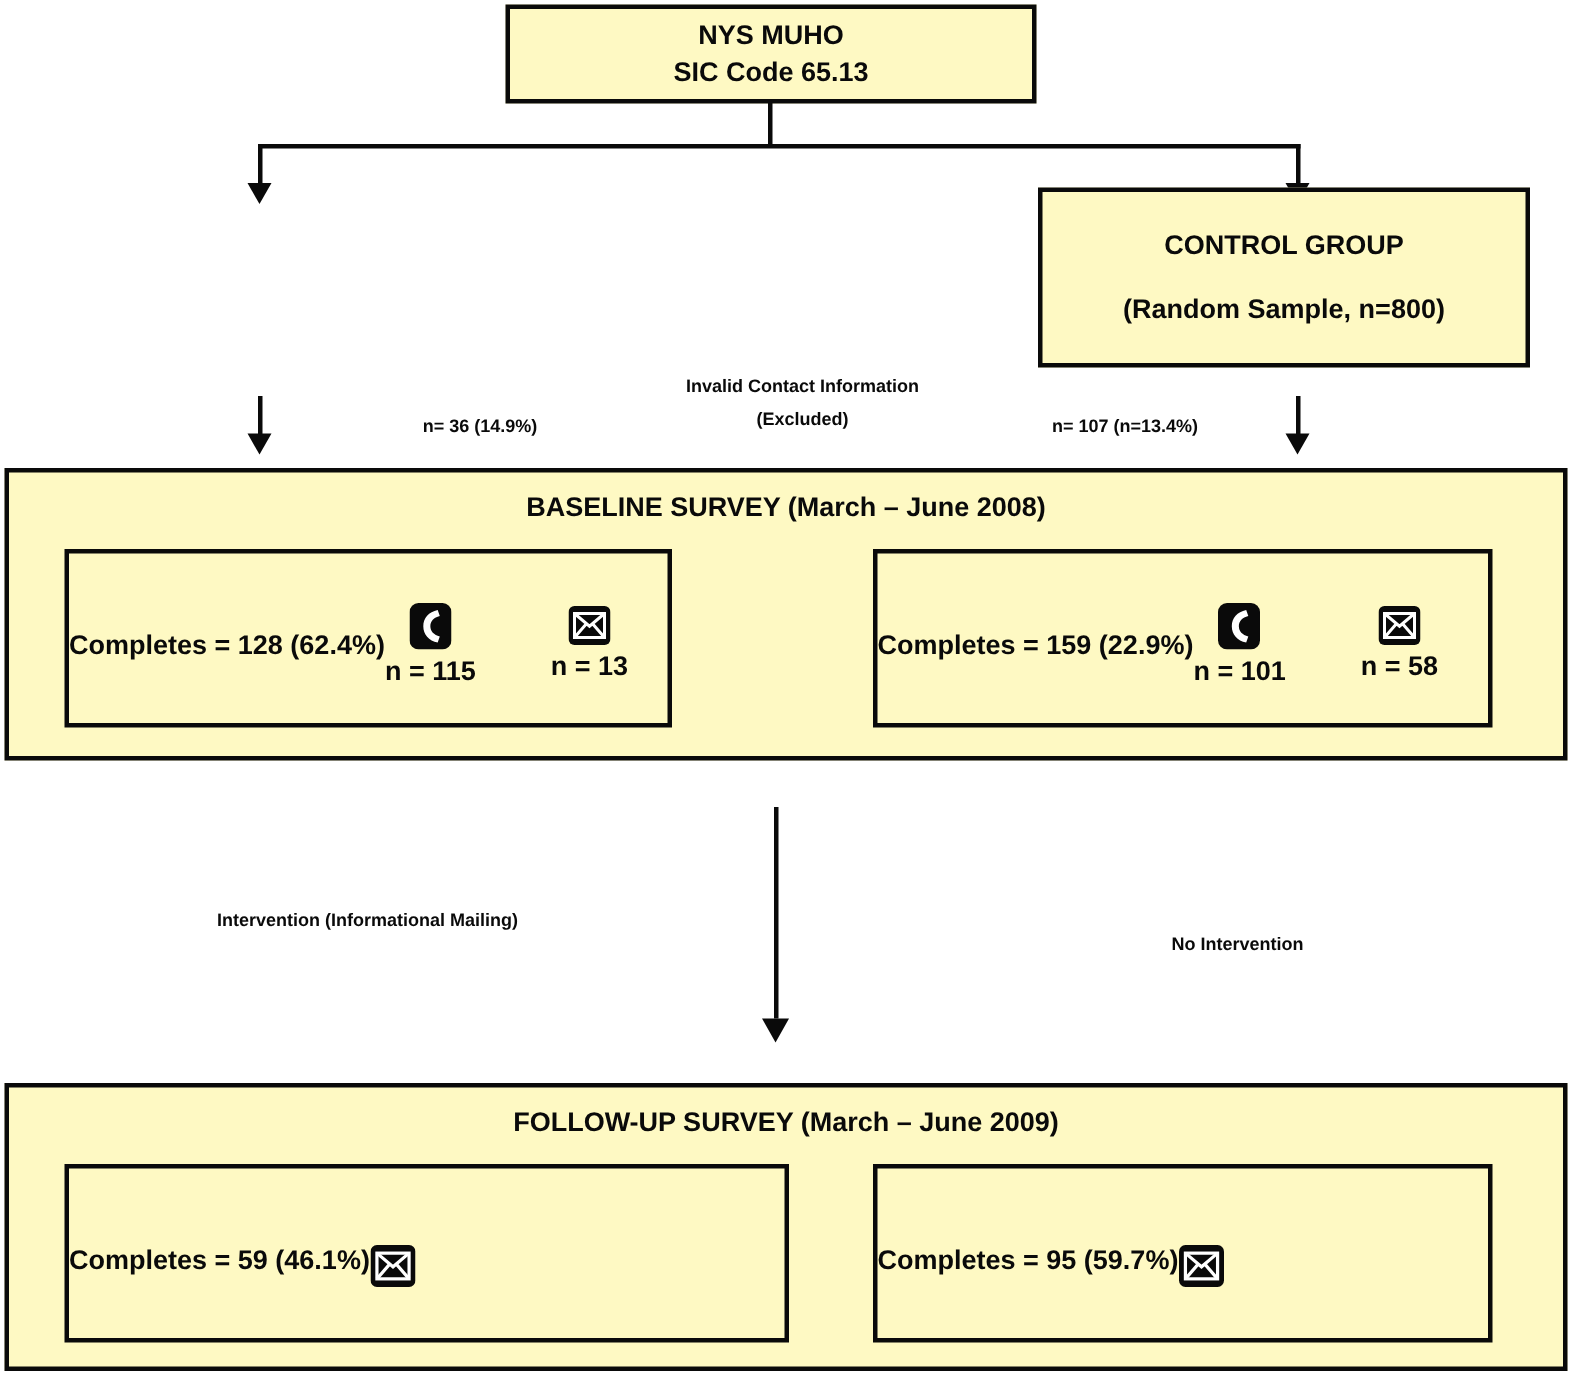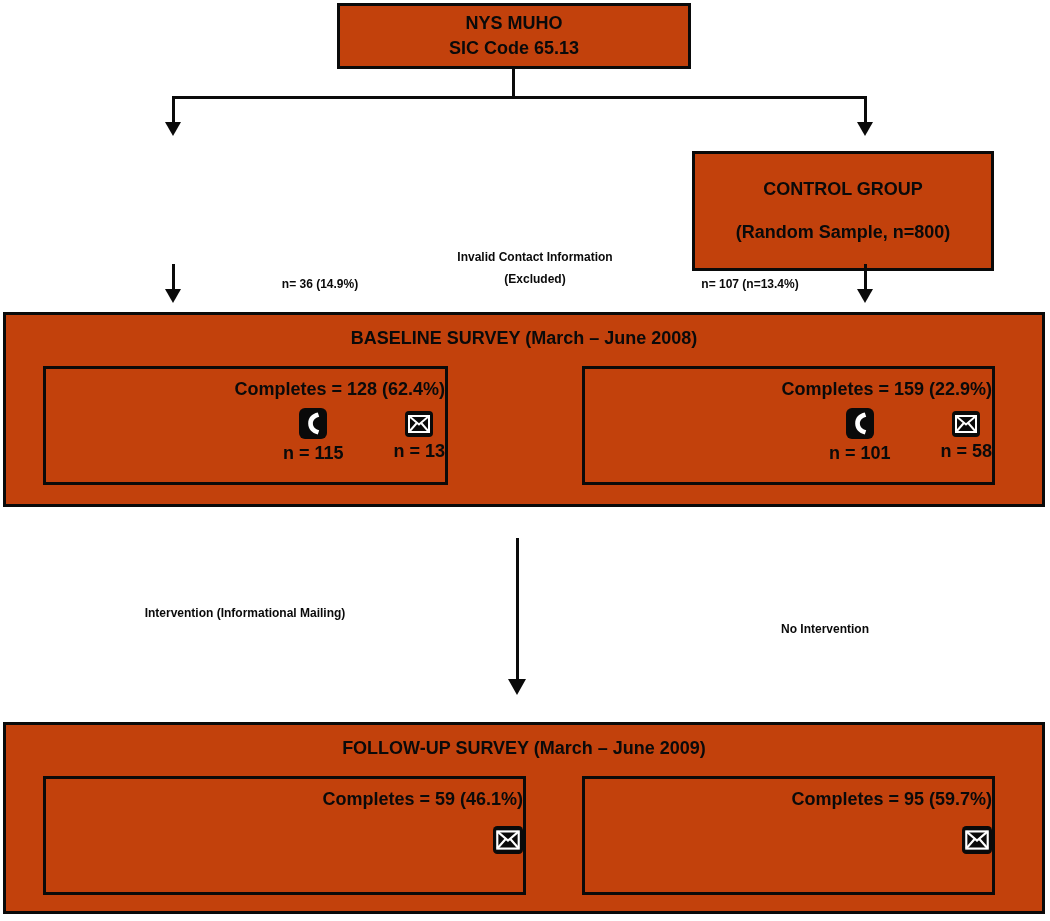--- a/index.html
+++ b/index.html
@@ -9,21 +9,21 @@
     height: 921px;
     background: #ffffff;
     font-family: "Liberation Sans", sans-serif;
     font-weight: 700;
     color: #0a0a0a;
     overflow: hidden;
   }
   .box {
     position: absolute;
     border: 3px solid #0a0a0a;
-    background: #c2410c;
+    background: #fef9c3;
     box-sizing: border-box;
   }
   .vline, .hline { position: absolute; background: #0a0a0a; }
   .arrowhead {
     position: absolute;
     width: 0; height: 0;
     border-left: 8px solid transparent;
     border-right: 8px solid transparent;
     border-top: 14px solid #0a0a0a;
   }
@@ -44,22 +44,22 @@
     padding: 4px 6px;
   }
   .survey-box { }
   .survey-title {
     text-align: center;
     font-size: 18px;
     margin-top: 13px;
   }
   .inner-box {
     display: flex;
-    flex-direction: column;
-    align-items: flex-end;
+    flex-direction: row;
+    align-items: center;
     text-align: center;
     font-size: 18px;
   }
   .completes { margin-top: 10px; }
   .mode-row {
     display: flex;
     gap: 50px;
     margin-top: 8px;
     align-items: center;
   }
@@ -79,21 +79,21 @@
   </div>
 
   <div class="vline" style="left:512px; top:68px; width:3px; height:29px;"></div>
   <div class="hline" style="left:172px; top:96px; width:695px; height:3px;"></div>
   <div class="vline" style="left:172px; top:96px; width:3px; height:27px;"></div>
   <div class="arrowhead" style="left:165px; top:122px;"></div>
   <div class="vline" style="left:864px; top:96px; width:3px; height:27px;"></div>
   <div class="arrowhead" style="left:857px; top:122px;"></div>
 
 
-  <div class="box group-box" style="left:692px; top:151px; width:302px; height:120px;">
+  <div class="box group-box" style="left:692px; top:125px; width:328px; height:120px;">
     <div>CONTROL GROUP</div>
     <div>(Random Sample, n=800)</div>
   </div>
 
   <div class="txt fs18" style="left:395px; top:246px; width:280px;">
     <div>Invalid Contact Information</div>
     <div>(Excluded)</div>
   </div>
   <div class="txt fs18" style="left:225px; top:273px; width:190px;">n= 36 (14.9%)</div>
   <div class="txt fs18" style="left:650px; top:273px; width:200px;">n= 107 (n=13.4%)</div>

